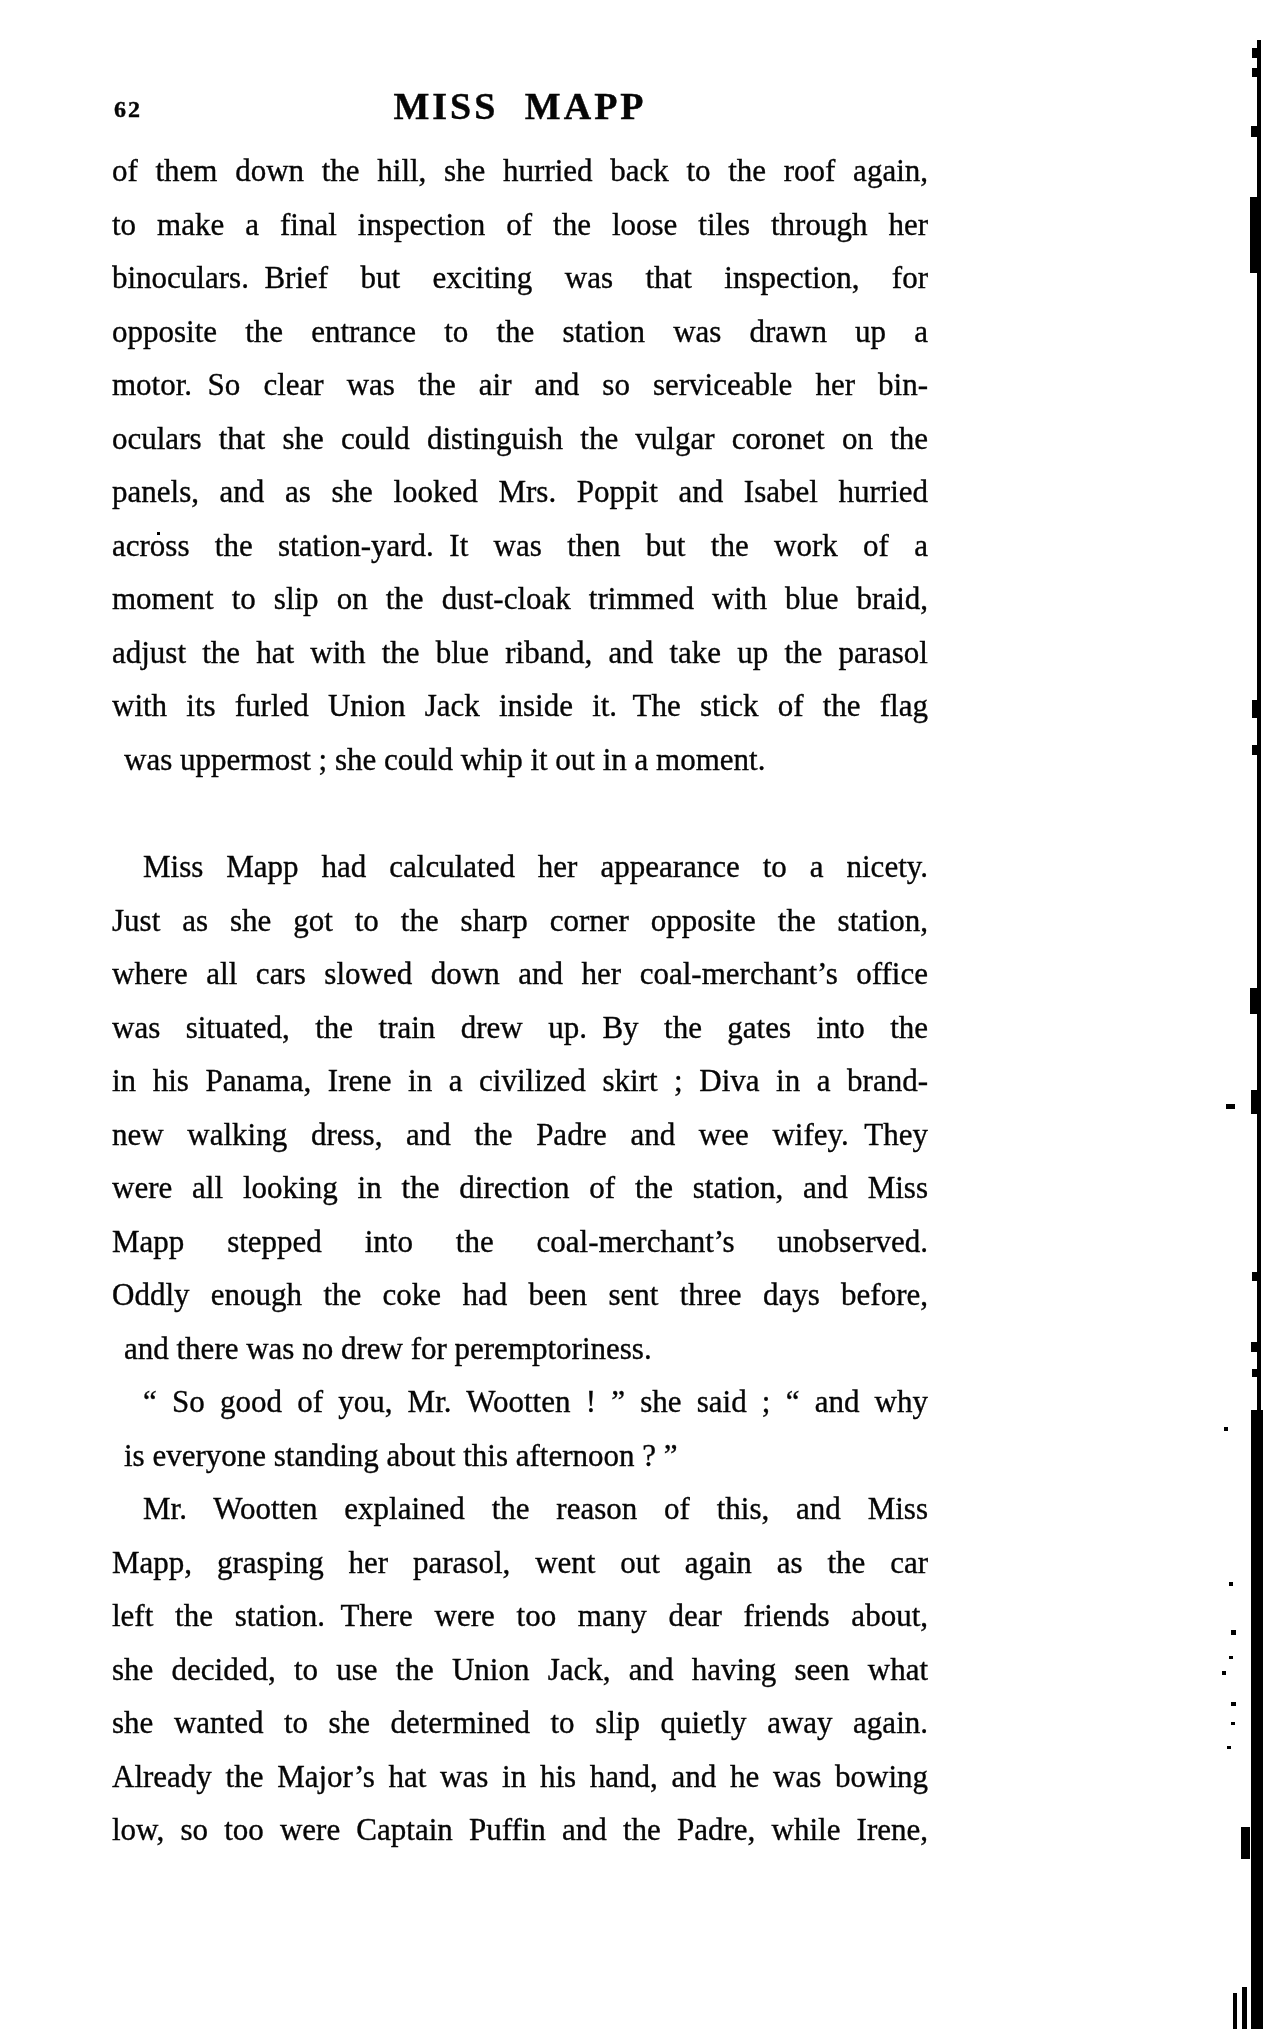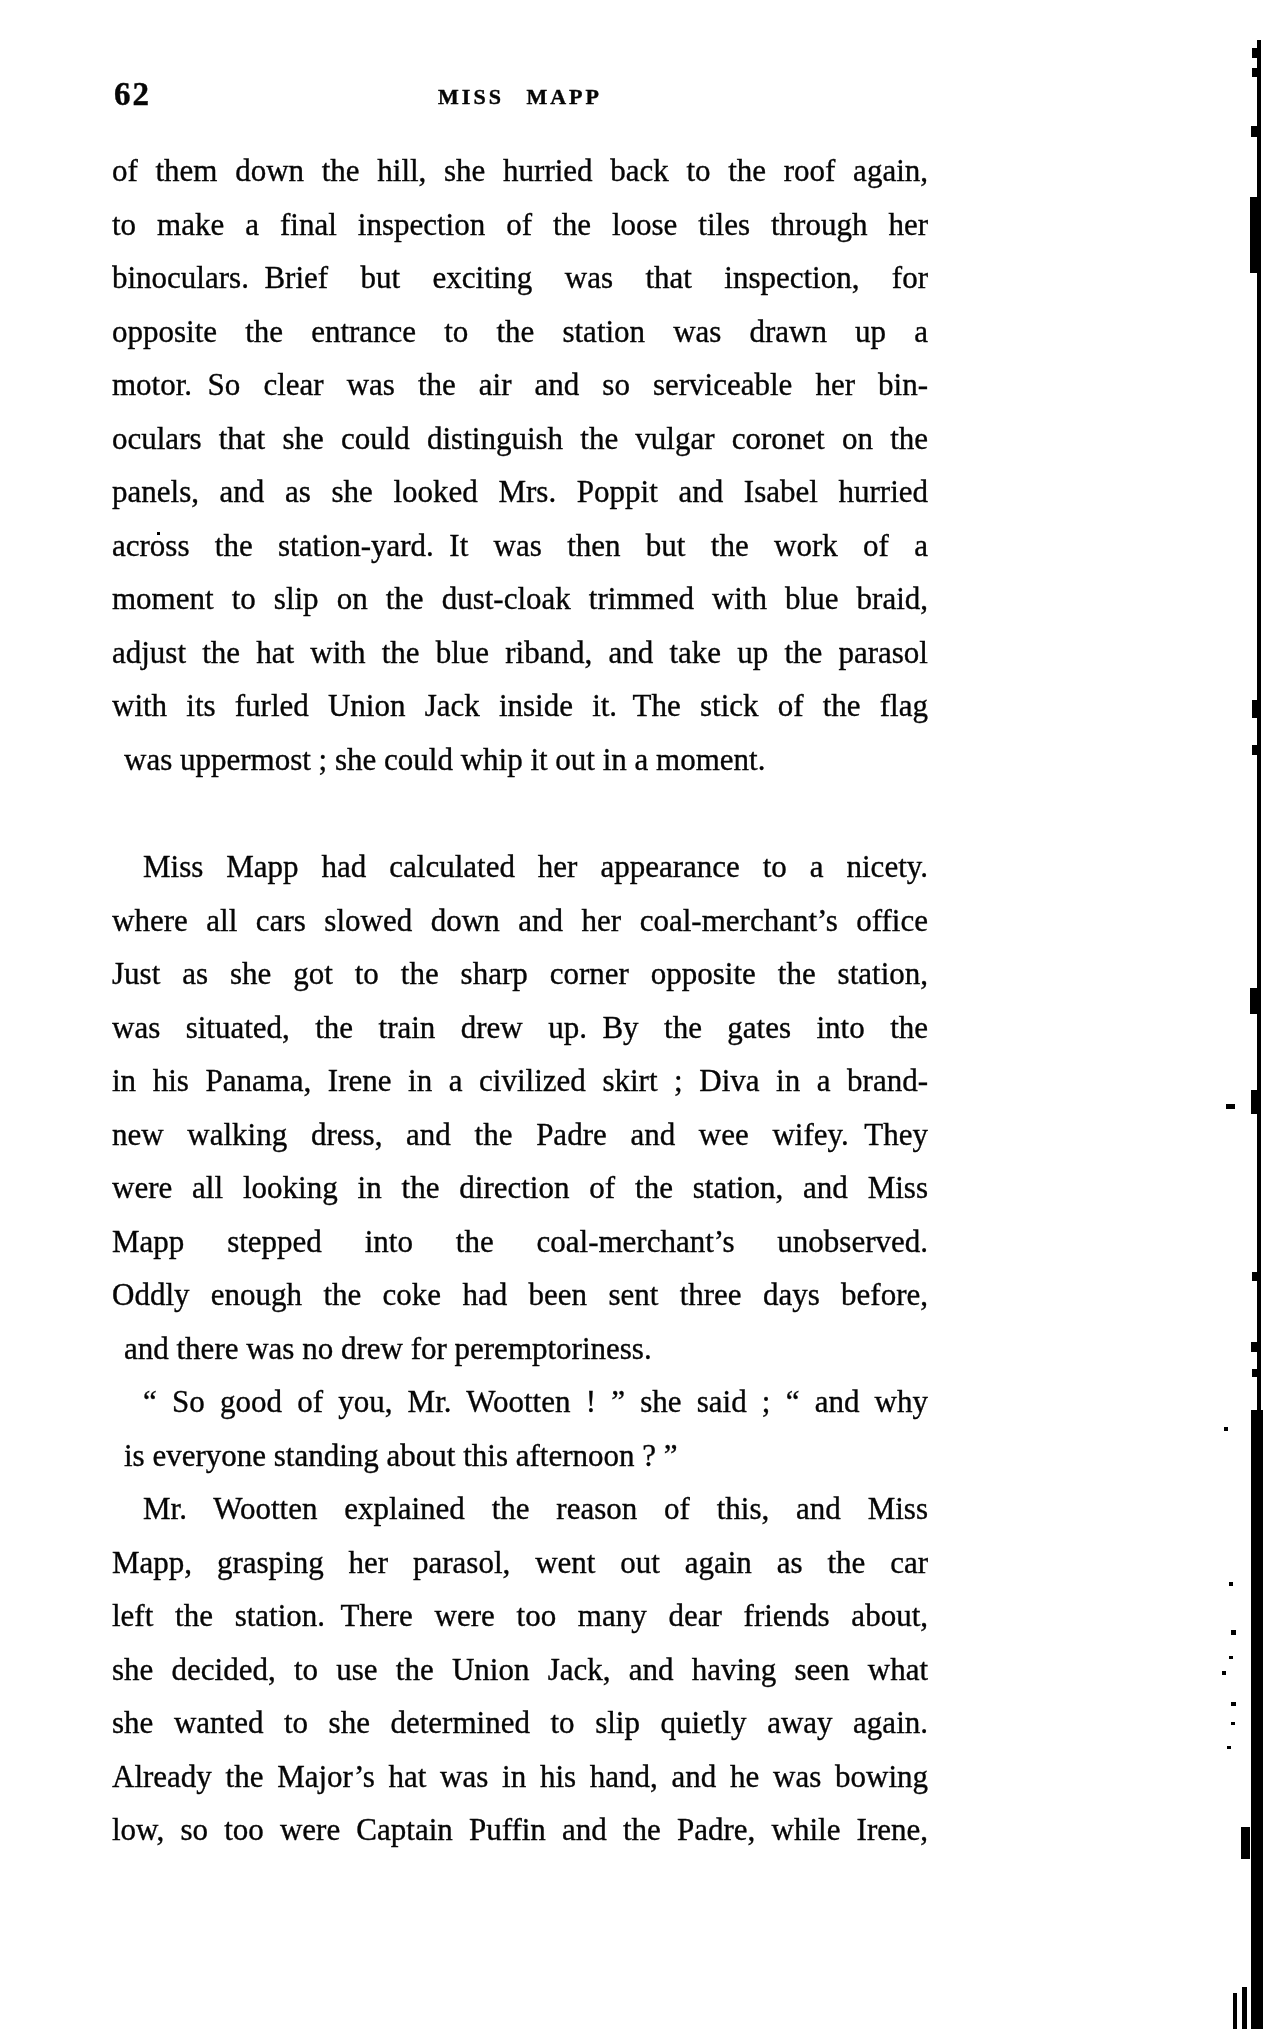--- a/index.html
+++ b/index.html
@@ -6,27 +6,27 @@
   .page{
     position:relative;
     width:1263px;height:2029px;
     background:var(--paper,#ffffff);
     color:var(--ink,#060606);
     font-family:"Liberation Serif", "DejaVu Serif", serif;
     overflow:hidden;
     margin:0 auto;
   }
   .pgnum{
-    position:absolute;left:114px;top:76px;
-    font-size:33px;font-weight:bold;letter-spacing:2px;text-align:right;
+    position:absolute;left:114px;top:96px;
+    font-size:24px;font-weight:bold;letter-spacing:2px;text-align:right;
     -webkit-text-stroke:0.4px currentColor;
   }
   .runhead{
     position:absolute;left:112px;top:84px;width:816px;
-    text-align:center;font-size:22px;font-weight:bold;
+    text-align:center;font-size:38px;font-weight:bold;
     letter-spacing:3px;word-spacing:14px;
     -webkit-text-stroke:0.4px currentColor;
   }
   .text{
     position:absolute;left:112px;top:144px;width:816px;
     font-size:31px;line-height:53.5px;
     -webkit-text-stroke:0.35px currentColor;
   }
   .para{margin:0;}
   .para.gap-before{margin-top:54px;}
@@ -60,22 +60,22 @@
       <div class="line">panels, and as she looked Mrs. Poppit and Isabel hurried</div>
       <div class="line">across the station-yard. It was then but the work of a</div>
       <div class="line">moment to slip on the dust-cloak trimmed with blue braid,</div>
       <div class="line">adjust the hat with the blue riband, and take up the parasol</div>
       <div class="line">with its furled Union Jack inside it. The stick of the flag</div>
       <div class="line nojust">was uppermost ; she could whip it out in a moment.</div>
     </div>
 
     <div class="para gap-before">
       <div class="line indent">Miss Mapp had calculated her appearance to a nicety.</div>
+      <div class="line">Just as she got to the sharp corner opposite the station,</div>
       <div class="line">where all cars slowed down and her coal-merchant’s office</div>
-      <div class="line">Just as she got to the sharp corner opposite the station,</div>
       <div class="line">was situated, the train drew up. By the gates into the</div>
       <div class="line">in his Panama, Irene in a civilized skirt ; Diva in a brand-</div>
       <div class="line">new walking dress, and the Padre and wee wifey. They</div>
       <div class="line">were all looking in the direction of the station, and Miss</div>
       <div class="line">Mapp stepped into the coal-merchant’s unobserved.</div>
       <div class="line">Oddly enough the coke had been sent three days before,</div>
       <div class="line nojust">and there was no drew for peremptoriness.</div>
     </div>
 
     <div class="para">

